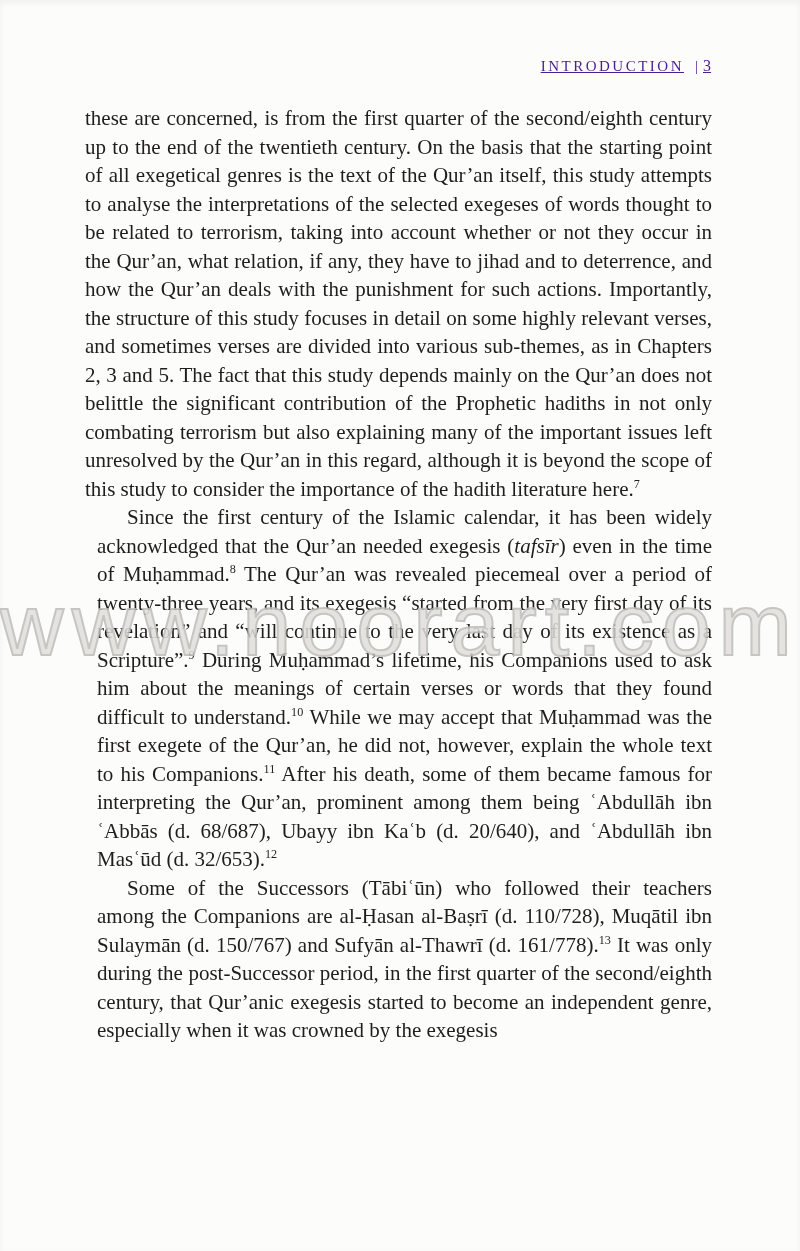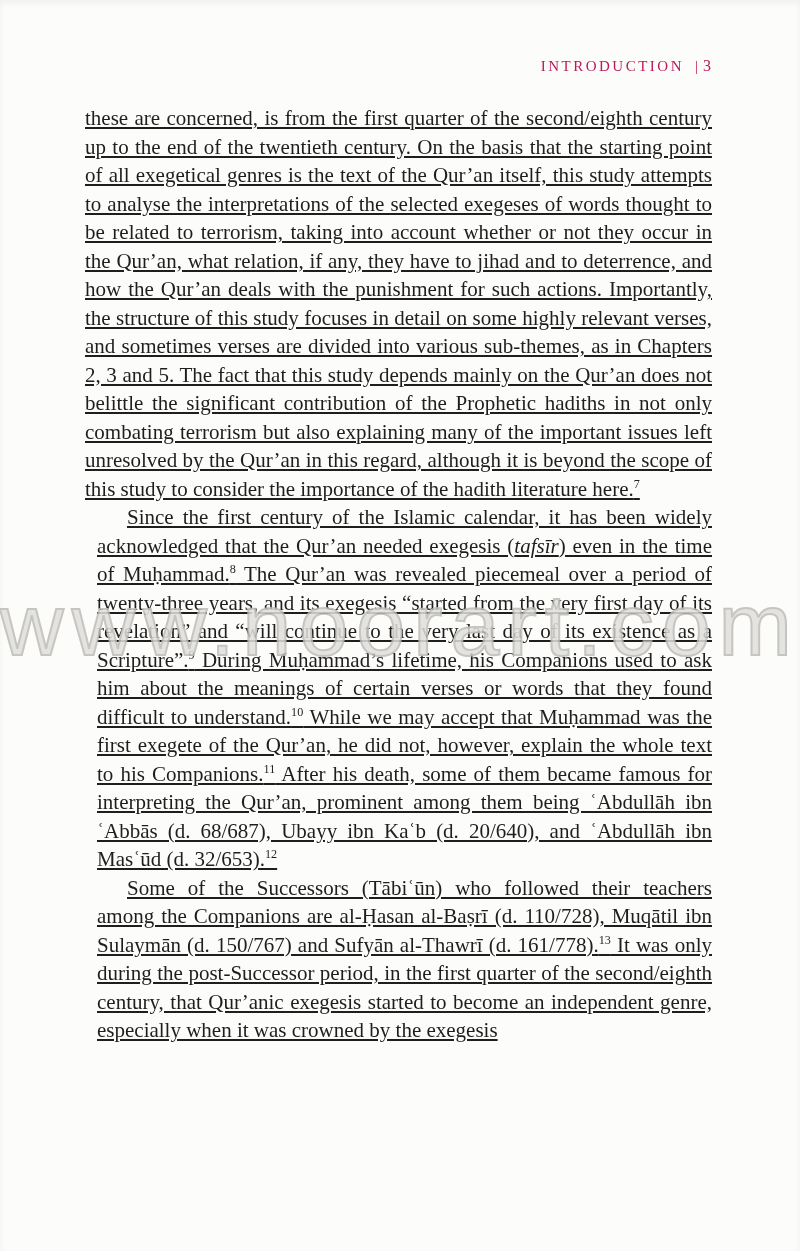--- a/index.html
+++ b/index.html
@@ -12,35 +12,36 @@
     font-family: "Liberation Serif", "DejaVu Serif", serif;
     color: #1f1e1c;
     box-shadow: inset 0 3px 6px rgba(0,0,0,0.05);
   }
   .page-header {
     position: absolute;
     top: 57px;
     right: 89px;
     font-size: 15px;
     letter-spacing: 2.5px;
-    color: #be185d;
+    color: #4c1d95;
     white-space: nowrap;
+    text-decoration: underline;
   }
   .page-header .sep { margin: 0 5px 0 11px; letter-spacing: 0; }
   .page-header .pgnum { letter-spacing: 0; font-size: 16px; }
   .body-text {
     position: absolute;
     top: 104px;
     left: 85px;
     width: 627px;
     text-align: justify;
     font-size: 21px;
     line-height: 28.5px;
   }
-  p.para { margin: 0; padding: 0; text-decoration: underline; }
+  p.para { margin: 0; padding: 0; }
   p.indent { text-indent: 30px; margin-left: 12px; }
   .body-text sup {
     font-size: 0.58em;
     line-height: 0;
     vertical-align: super;
     letter-spacing: 0;
   }
   .watermark {
     position: absolute;
     top: 581px;

